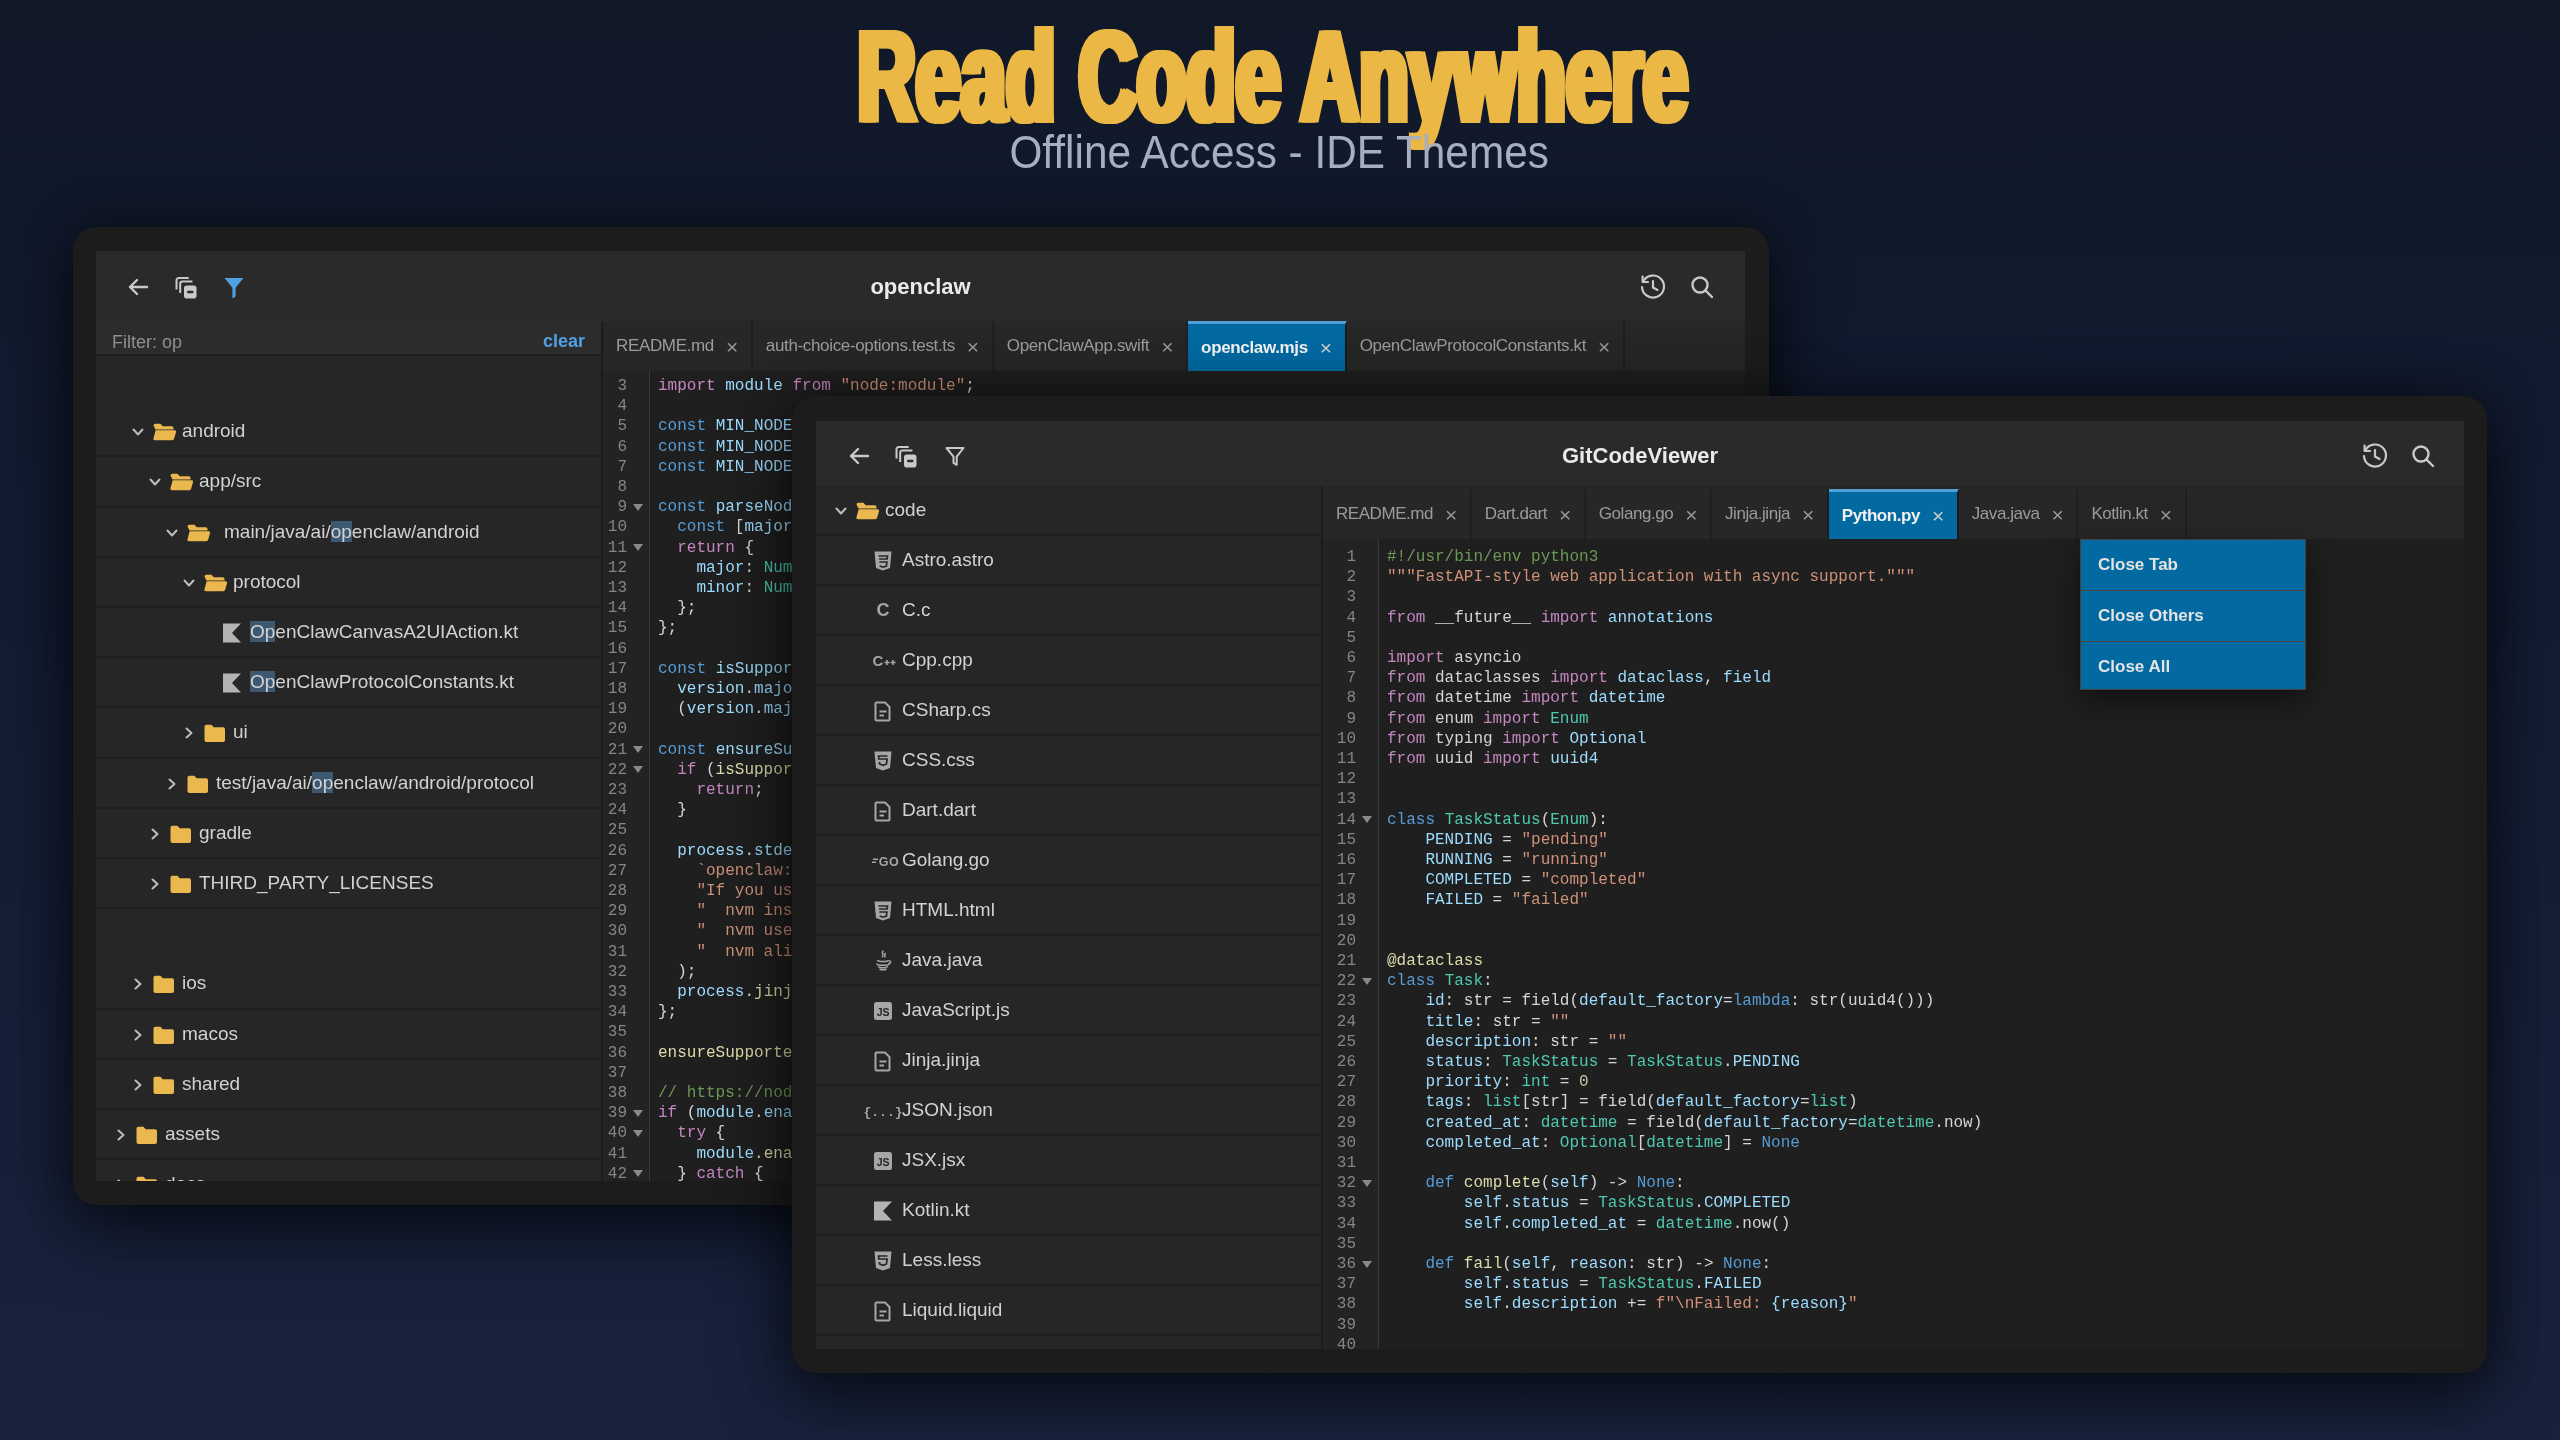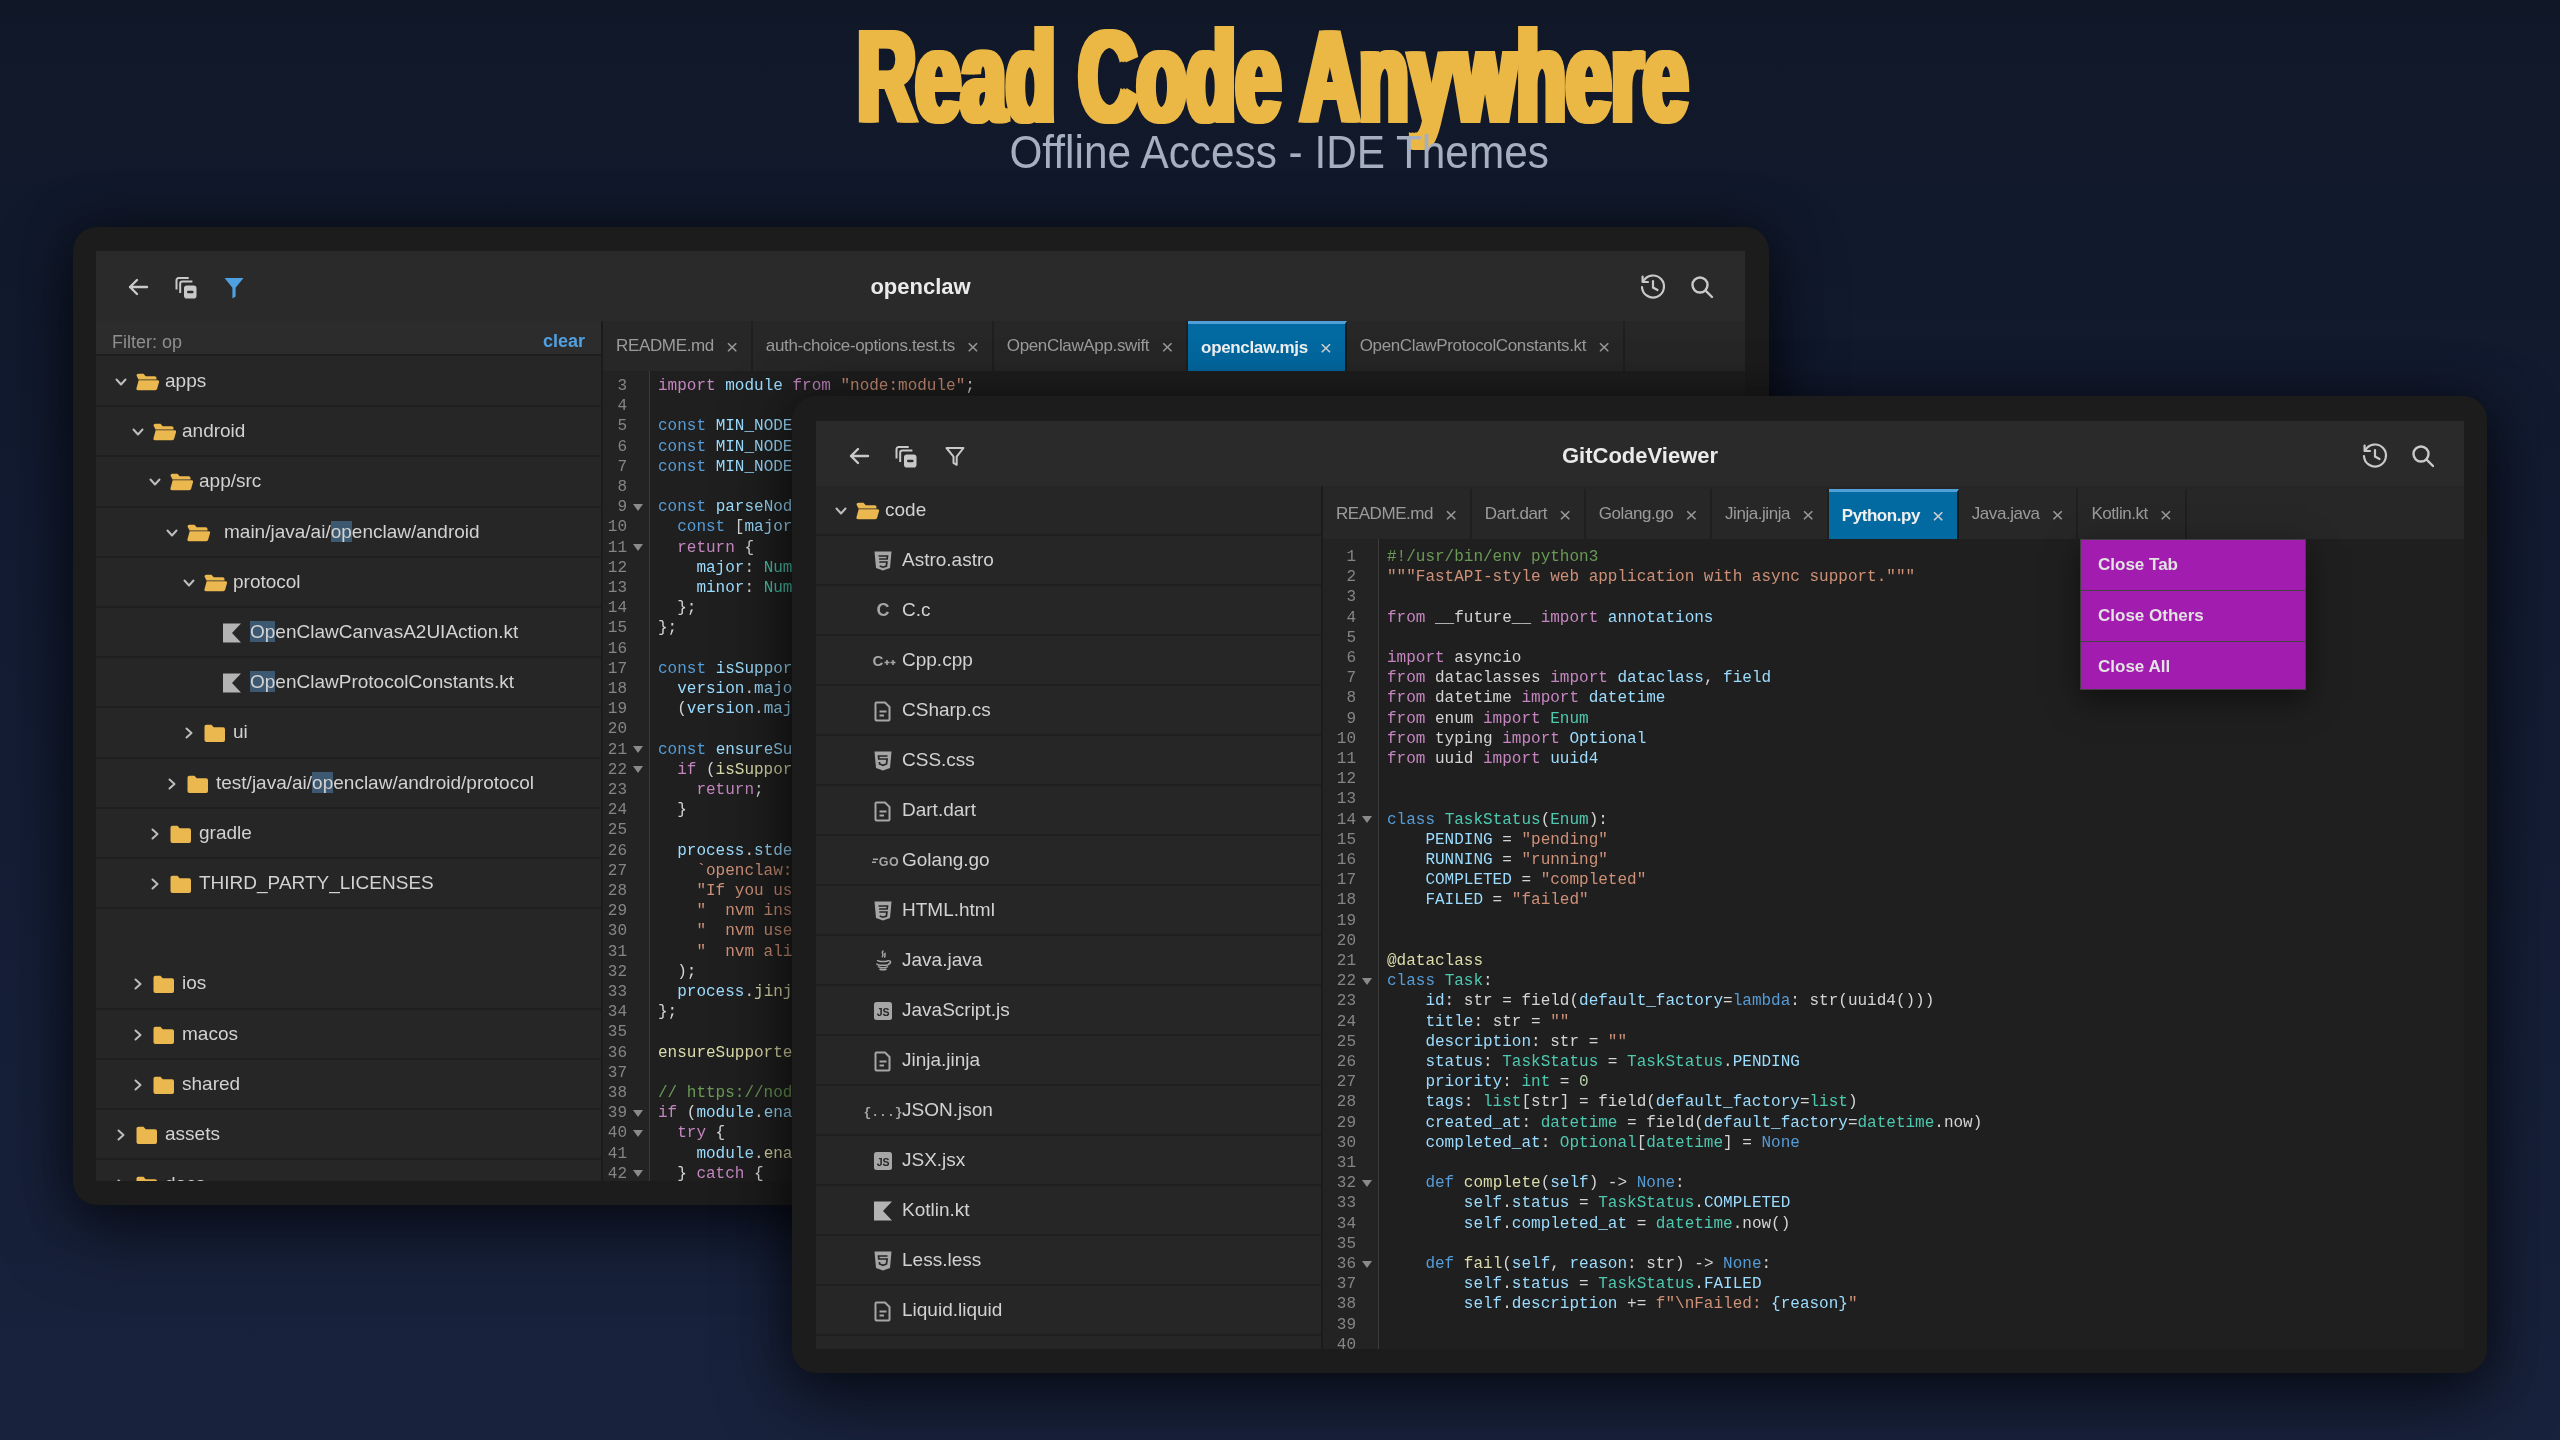--- a/index.html
+++ b/index.html
@@ -30,21 +30,21 @@
 .tab .x { margin-left:12px; font-size:21px; color:#999; line-height:1; }
 .tab.act { background:#0369a1; border-top:3px solid #4f9fd8; color:#f0f0f0; font-weight:bold; border-right-color:#1a1a1a; }
 .tab.act .x { color:#cfcfcf; font-weight:normal; }
 .code { position:absolute; background:#1f1f1f; }
 .gut { position:absolute; background:#232323; border-right:1px solid #3a3a3a; }
 pre { font-family:"Liberation Mono", monospace; font-size:16px; line-height:20.2px; }
 .nums { position:absolute; text-align:right; color:#858585; }
 .fold { position:absolute; width:0; height:0; border-left:5px solid transparent; border-right:5px solid transparent; border-top:7px solid #8a8a8a; }
 .cbody { position:absolute; color:#d4d4d4; }
 q0{color:#c586c0} q1{color:#569cd6} q2{color:#9cdcfe} q3{color:#ce9178} q4{color:#dcdcaa} q5{color:#4ec9b0} q6{color:#b5cea8} q7{color:#6a9955}
-.menu { position:absolute; background:#a21caf; border:1px solid #424242; box-shadow:0 10px 30px rgba(0,0,0,.5); }
+.menu { position:absolute; background:#0369a1; border:1px solid #424242; box-shadow:0 10px 30px rgba(0,0,0,.5); }
 .mi { position:absolute; left:0; width:100%; font-size:17px; font-weight:bold; color:#e3e3e3; padding-left:17px; display:flex; align-items:center; }
 .msep { position:absolute; left:0; width:100%; height:1px; background:#434343; }
 .ic { position:absolute; }
 </style></head><body>
 <div id="page">
 <div class="h1wrap">
       <span class="h1" style="left:-3px;">Read Code Anywhere</span>
       <span class="h1">Read Code Anywhere</span>
       <span class="h1" style="left:3px;">Read Code Anywhere</span>
     </div>
@@ -71,30 +71,20 @@
             <path d="M4.6 4.5 V10 H10" fill="none" stroke="#c9c9c9" stroke-width="2.2" stroke-linecap="round" stroke-linejoin="round"></path>
             <path d="M15 9 V15.5 L19.5 18" fill="none" stroke="#c9c9c9" stroke-width="2.2" stroke-linecap="round"></path>
           </svg></div>
 <div class="tbic" style="left:1592px;top:22px;"><svg width="28" height="28" viewBox="0 0 28 28" style="">
             <circle cx="12" cy="12" r="7.5" fill="none" stroke="#c9c9c9" stroke-width="2.4"></circle>
             <path d="M17.6 17.6 L24 24" stroke="#c9c9c9" stroke-width="2.4" stroke-linecap="round"></path>
           </svg></div>
 <div class="fil" style="left:0;top:70px;width:505px;height:35px;">
           <span class="filt" style="top:11px;">Filter: op</span>
           <span class="clear" style="top:10px;">clear</span>
-        </div>
-<div class="row" style="left:0;top:106.0px;width:505px;height:50.2px;">
-          <span class="ic" style="left:18px;top:18px;"><svg width="14" height="14" viewBox="0 0 14 14" style="">
-              <path d="M2.5 4.5 L7 9.5 L11.5 4.5" fill="none" stroke="#bdbdbd" stroke-width="2" stroke-linecap="round" stroke-linejoin="round"></path>
-            </svg></span>
-          <span class="ic" style="left:38px;top:12px;"><svg width="26" height="26" viewBox="0 0 26 26" style="">
-              <path d="M2.5 6.5 a1.8 1.8 0 0 1 1.8-1.8 h5.2 l2.2 2.6 h9 a1.8 1.8 0 0 1 1.8 1.8 v1.4 h-18 Z" fill="#eab84e"></path>
-              <path d="M4.8 11.2 h18.9 a1.4 1.4 0 0 1 1.35 1.8 l-1.9 6.8 a1.9 1.9 0 0 1 -1.85 1.4 H3.9 a1.5 1.5 0 0 1 -1.45 -1.9 l1.9 -6.9 a1.9 1.9 0 0 1 0.45 -1.2 Z" fill="#eab84e"></path>
-            </svg></span>
-          <span class="rlbl" style="left:69px;top:13px;">apps</span>
         </div>
 <div class="row" style="left:0;top:156.2px;width:505px;height:50.2px;">
           <span class="ic" style="left:35px;top:18px;"><svg width="14" height="14" viewBox="0 0 14 14" style="">
               <path d="M2.5 4.5 L7 9.5 L11.5 4.5" fill="none" stroke="#bdbdbd" stroke-width="2" stroke-linecap="round" stroke-linejoin="round"></path>
             </svg></span>
           <span class="ic" style="left:55px;top:12px;"><svg width="26" height="26" viewBox="0 0 26 26" style="">
               <path d="M2.5 6.5 a1.8 1.8 0 0 1 1.8-1.8 h5.2 l2.2 2.6 h9 a1.8 1.8 0 0 1 1.8 1.8 v1.4 h-18 Z" fill="#eab84e"></path>
               <path d="M4.8 11.2 h18.9 a1.4 1.4 0 0 1 1.35 1.8 l-1.9 6.8 a1.9 1.9 0 0 1 -1.85 1.4 H3.9 a1.5 1.5 0 0 1 -1.45 -1.9 l1.9 -6.9 a1.9 1.9 0 0 1 0.45 -1.2 Z" fill="#eab84e"></path>
             </svg></span>
           <span class="rlbl" style="left:86px;top:13px;">android</span>

